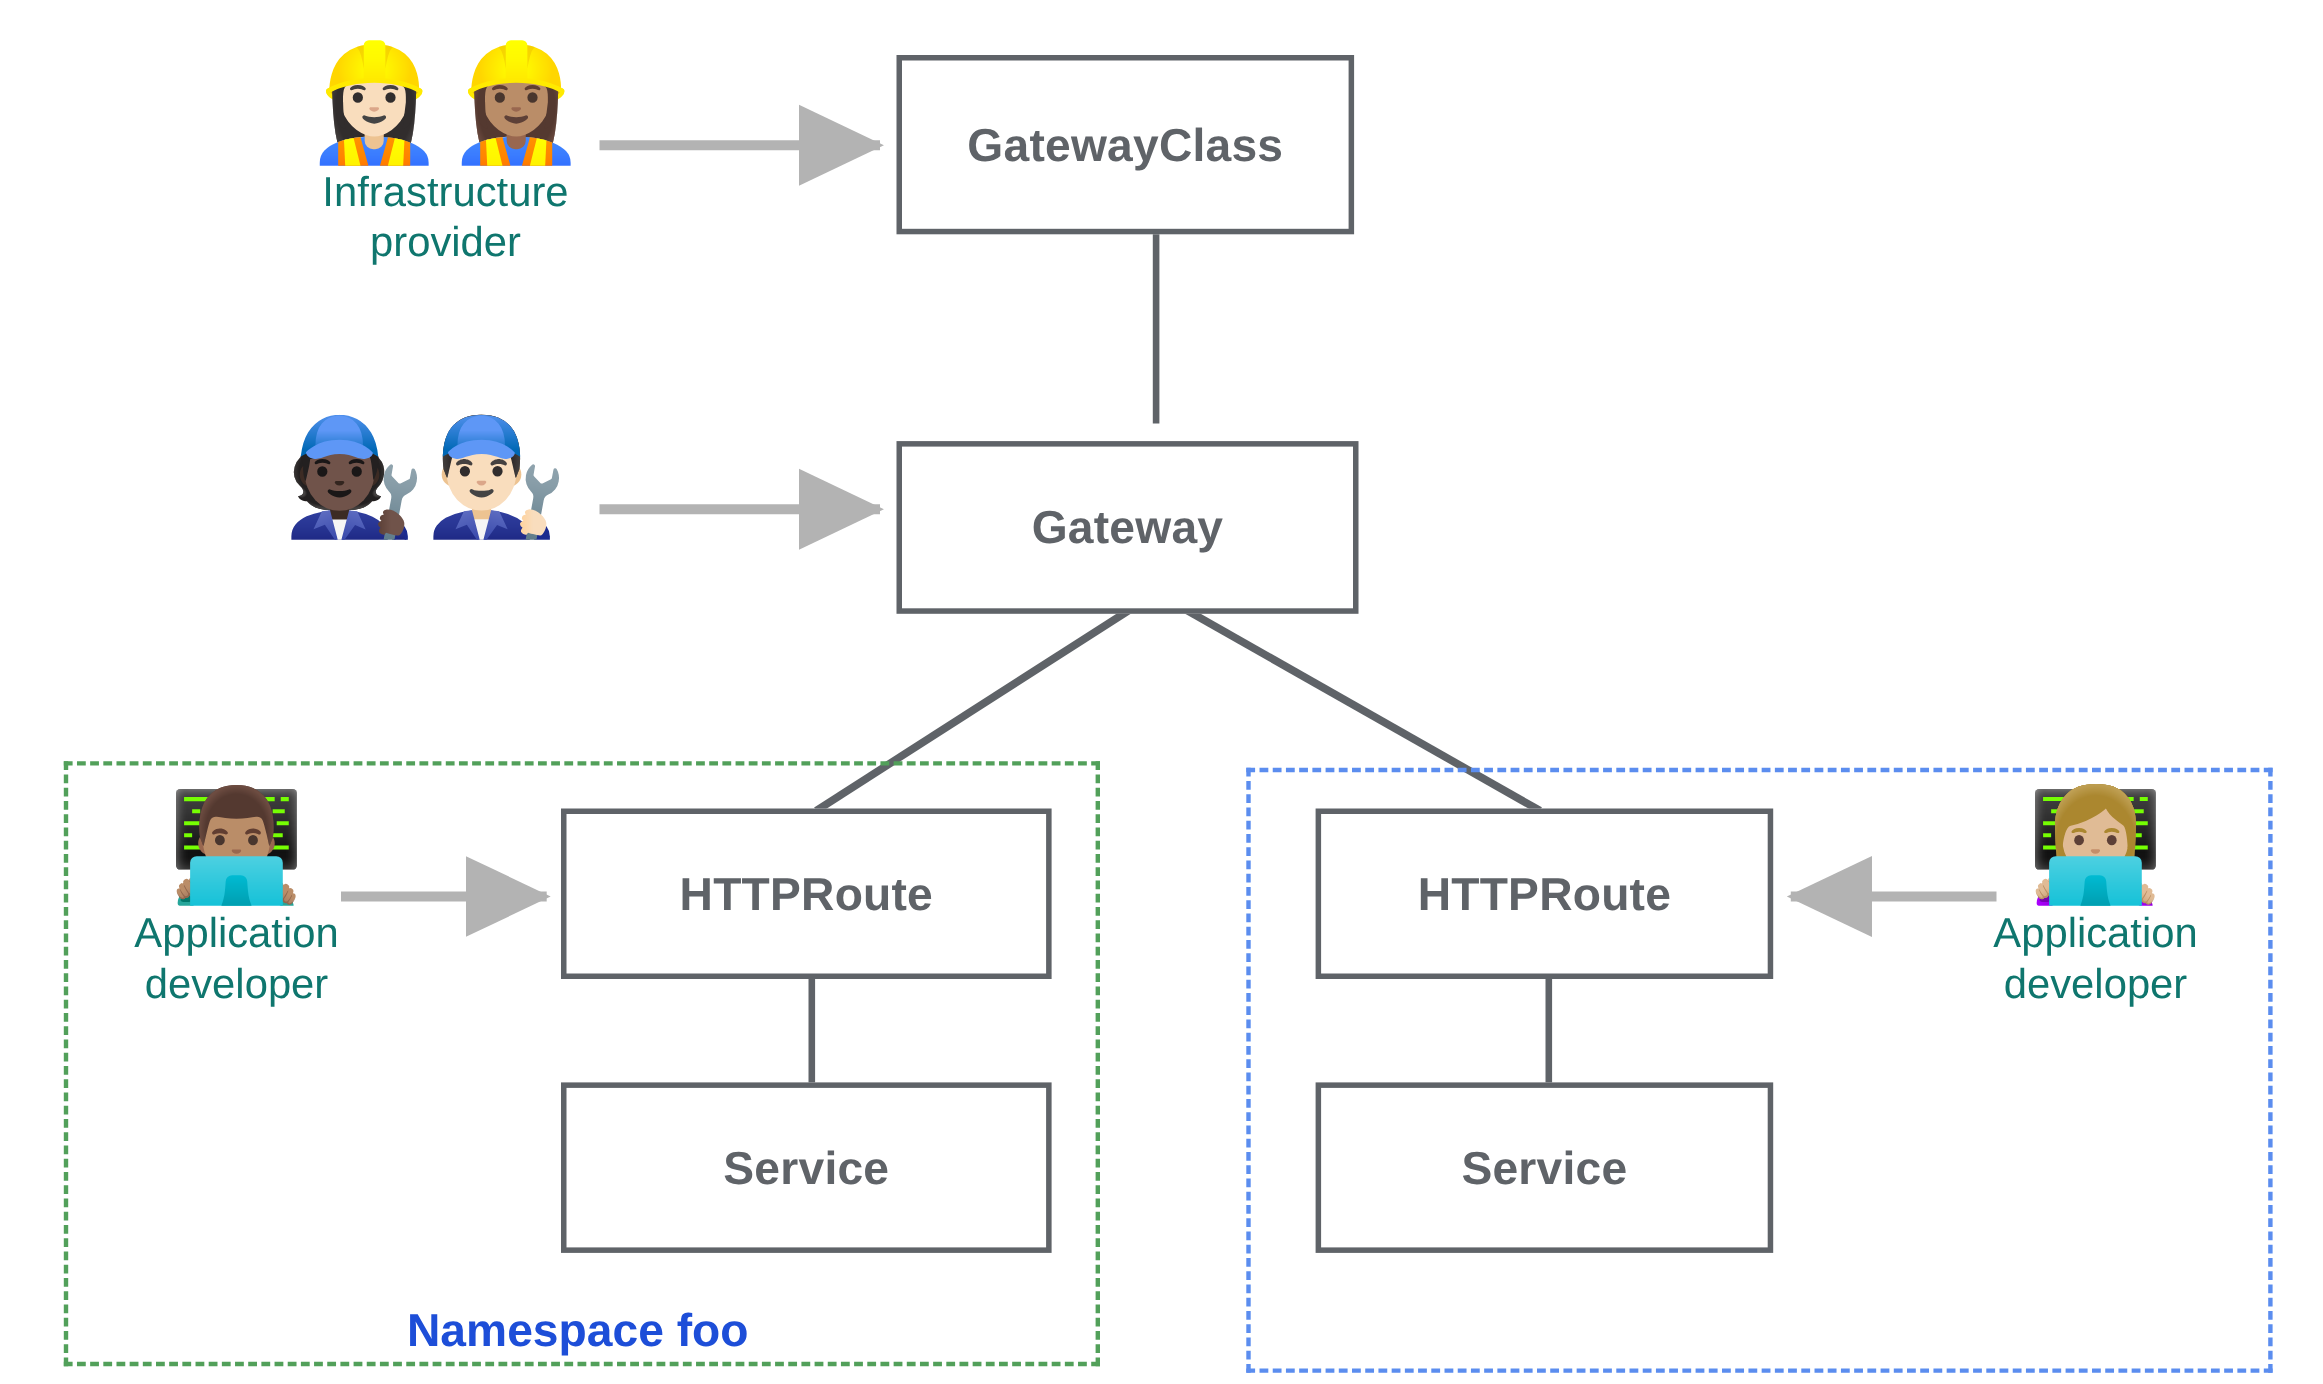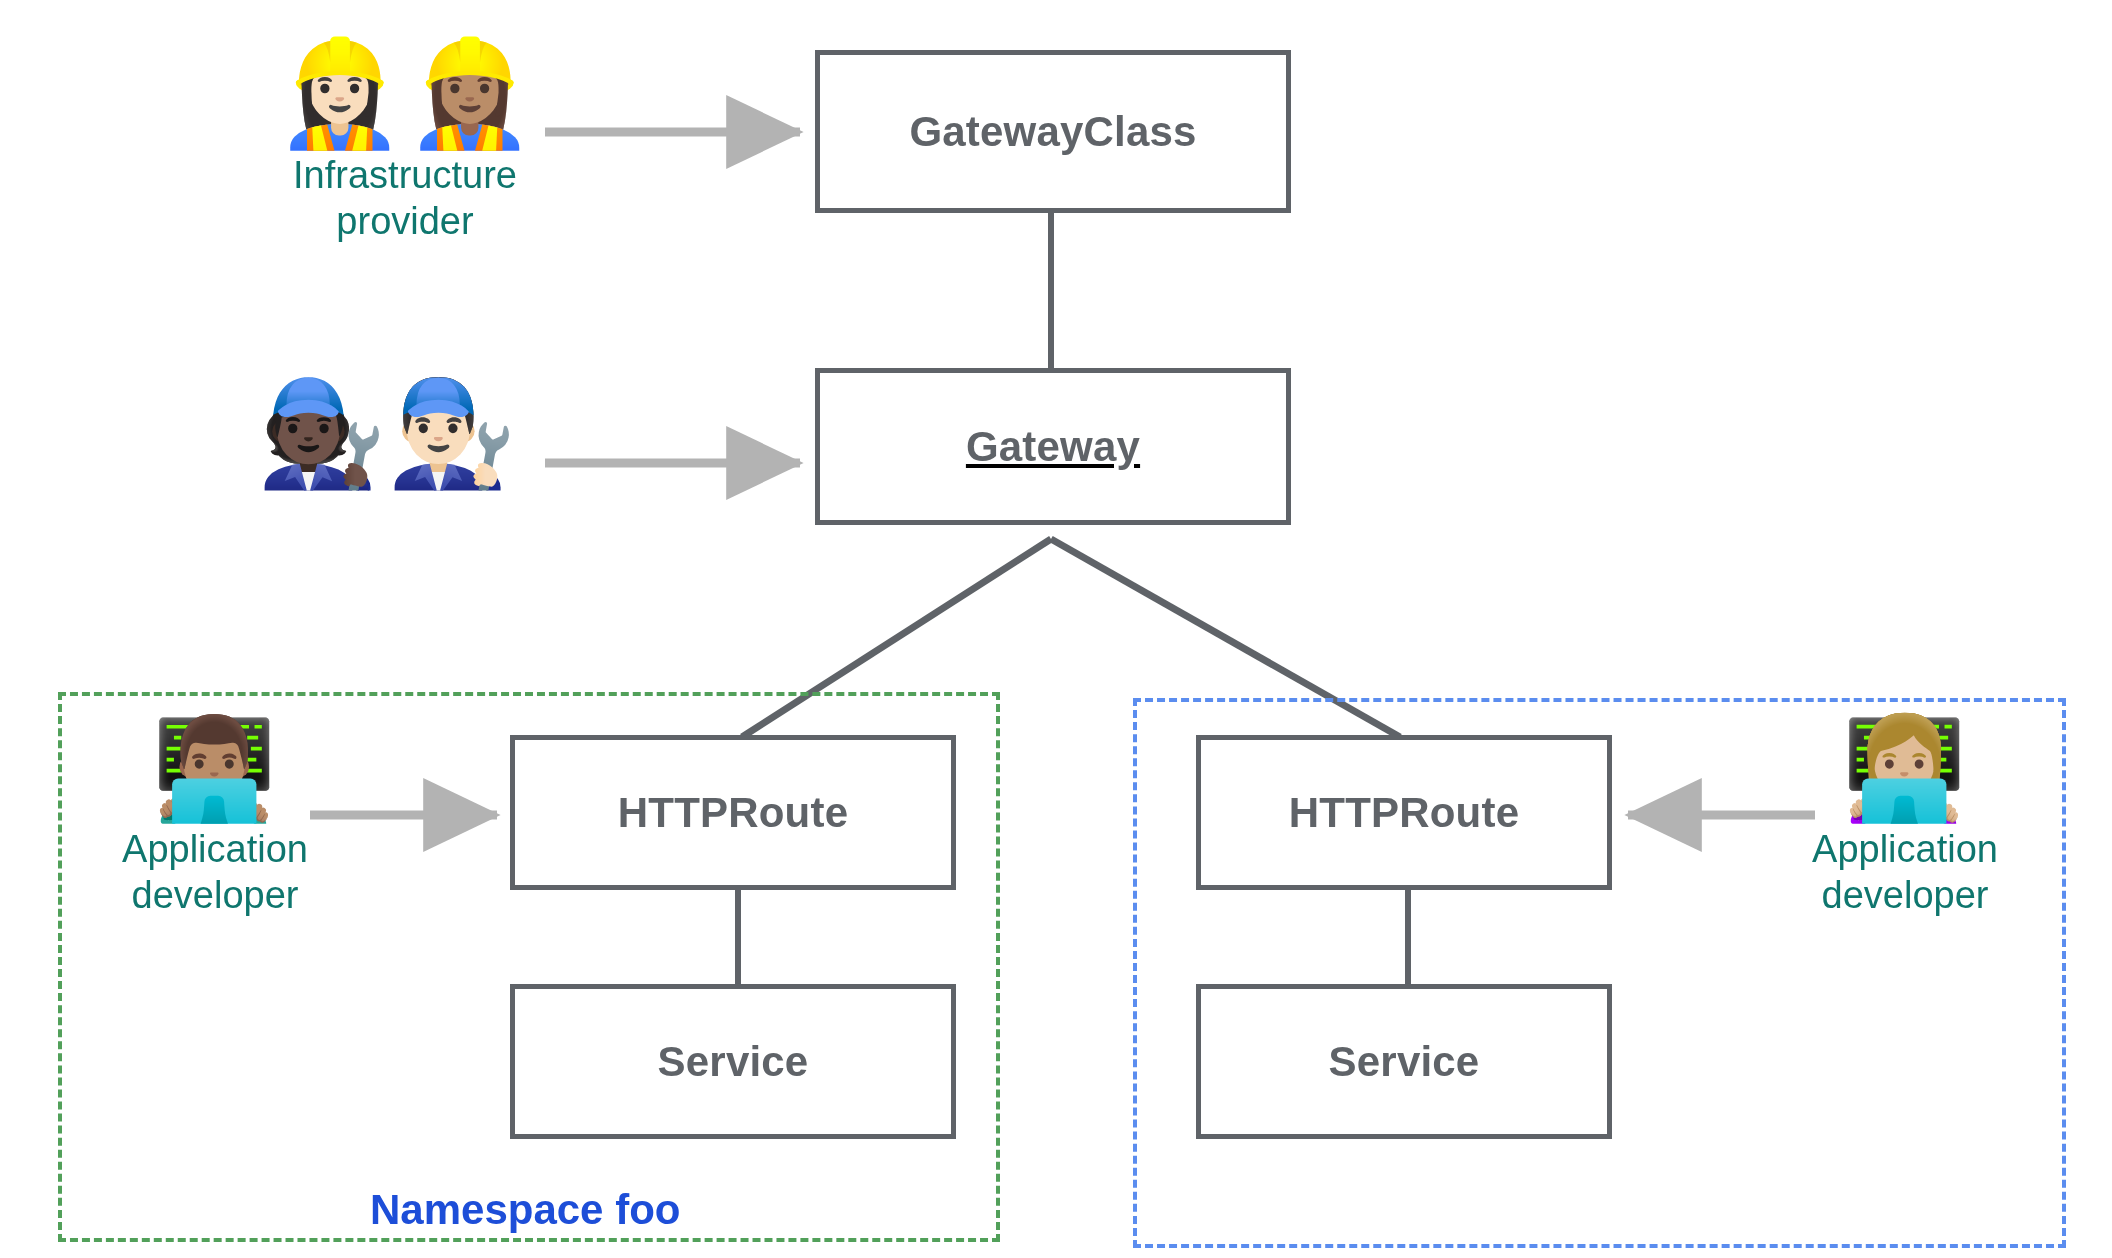--- a/index.html
+++ b/index.html
@@ -122,25 +122,25 @@
 
     <line x1="545" y1="132" x2="800" y2="132" stroke="#b3b3b3" stroke-width="9" marker-end="url(#arrowR)"></line>
 
     <line x1="545" y1="463" x2="800" y2="463" stroke="#b3b3b3" stroke-width="9" marker-end="url(#arrowR)"></line>
 
     <line x1="310" y1="815" x2="497" y2="815" stroke="#b3b3b3" stroke-width="9" marker-end="url(#arrowR)"></line>
 
     <line x1="1815" y1="815" x2="1628" y2="815" stroke="#b3b3b3" stroke-width="9" marker-end="url(#arrowL)"></line>
   </svg>
 
-  <div class="node-box" style="left:815px; top:50px; width:476px; height:163px;">
+  <div class="node-box" style="left:815px; top:50px; width:416px; height:163px;">
     <span class="node-label">GatewayClass</span>
   </div>
 
-  <div class="node-box" style="left:815px; top:368px; width:476px; height:157px;text-decoration:underline;">
+  <div class="node-box" style="left:815px; top:401px; width:420px; height:157px;">
     <span class="node-label">Gateway</span>
   </div>
 
   <div class="node-box" style="left:510px; top:735px; width:446px; height:155px;">
     <span class="node-label">HTTPRoute</span>
   </div>
 
   <div class="node-box" style="left:510px; top:984px; width:446px; height:155px;">
     <span class="node-label">Service</span>
   </div>

